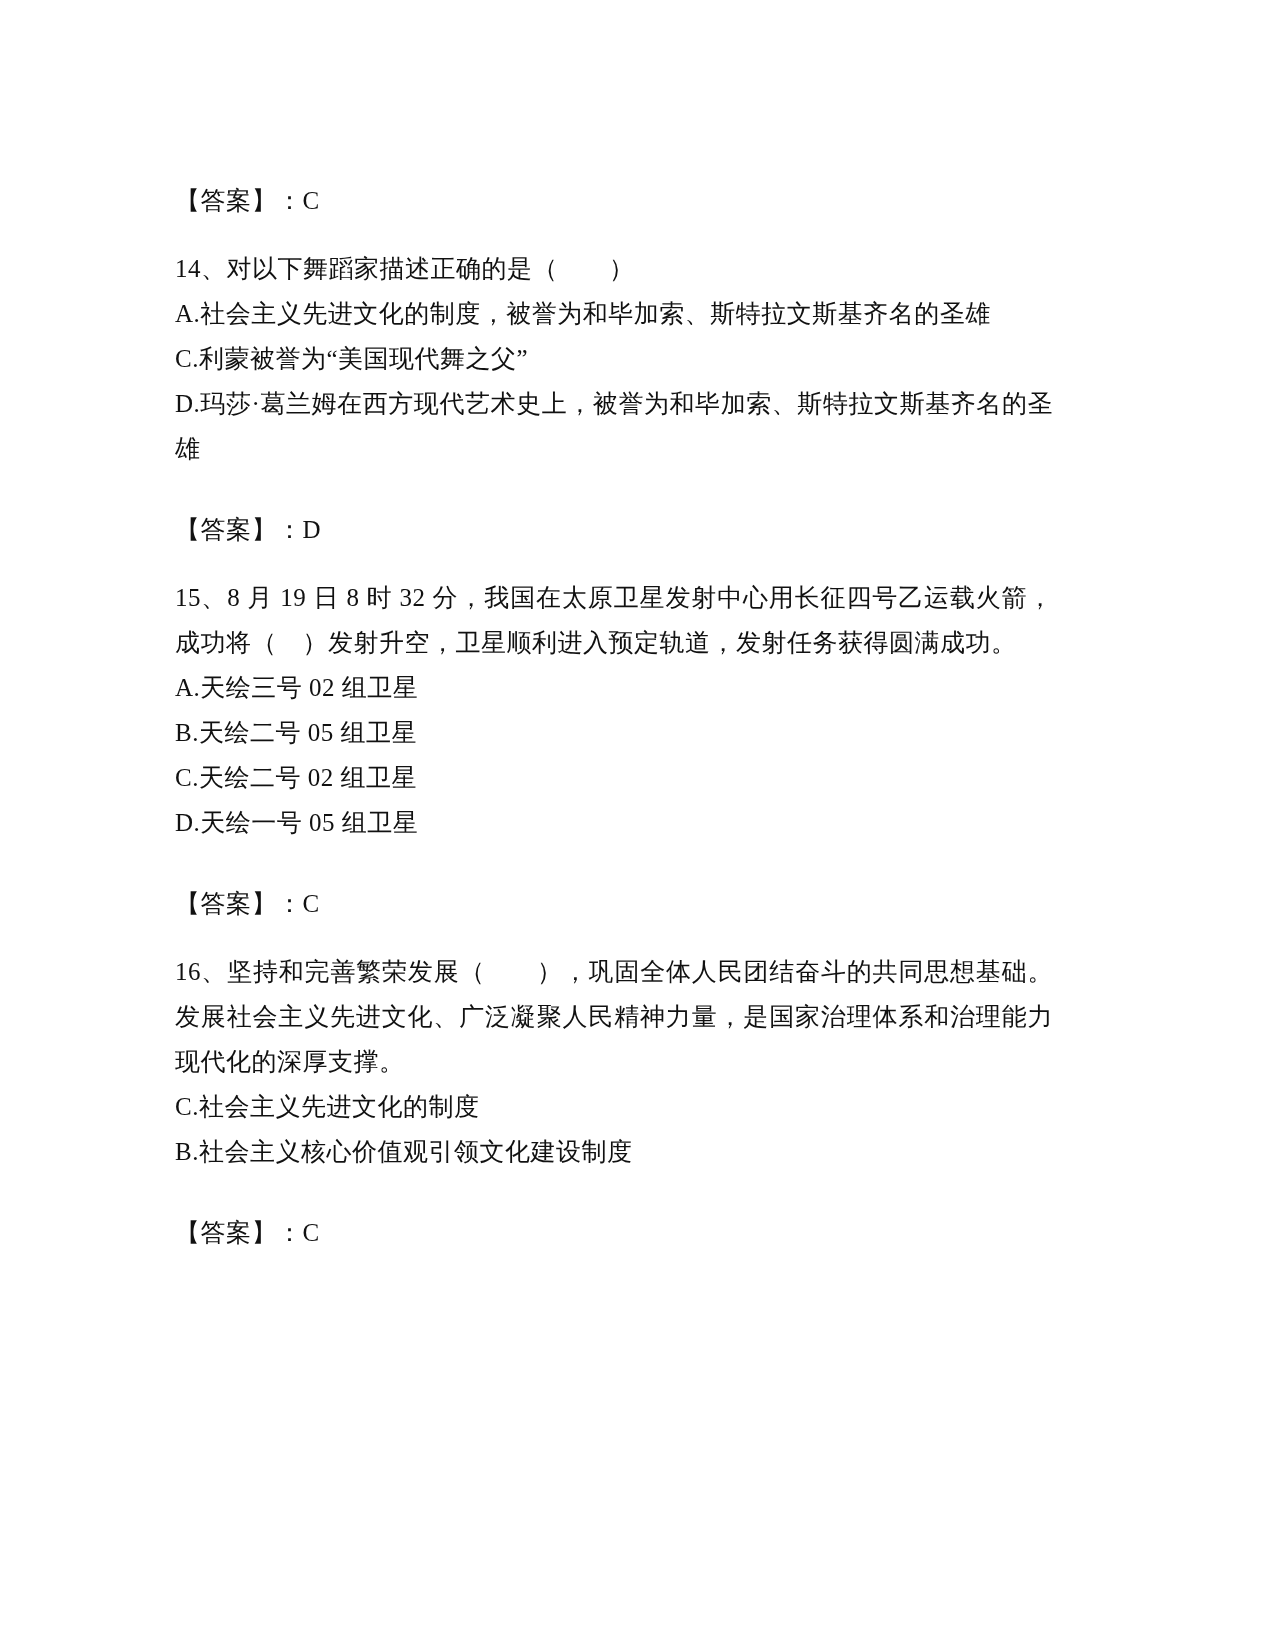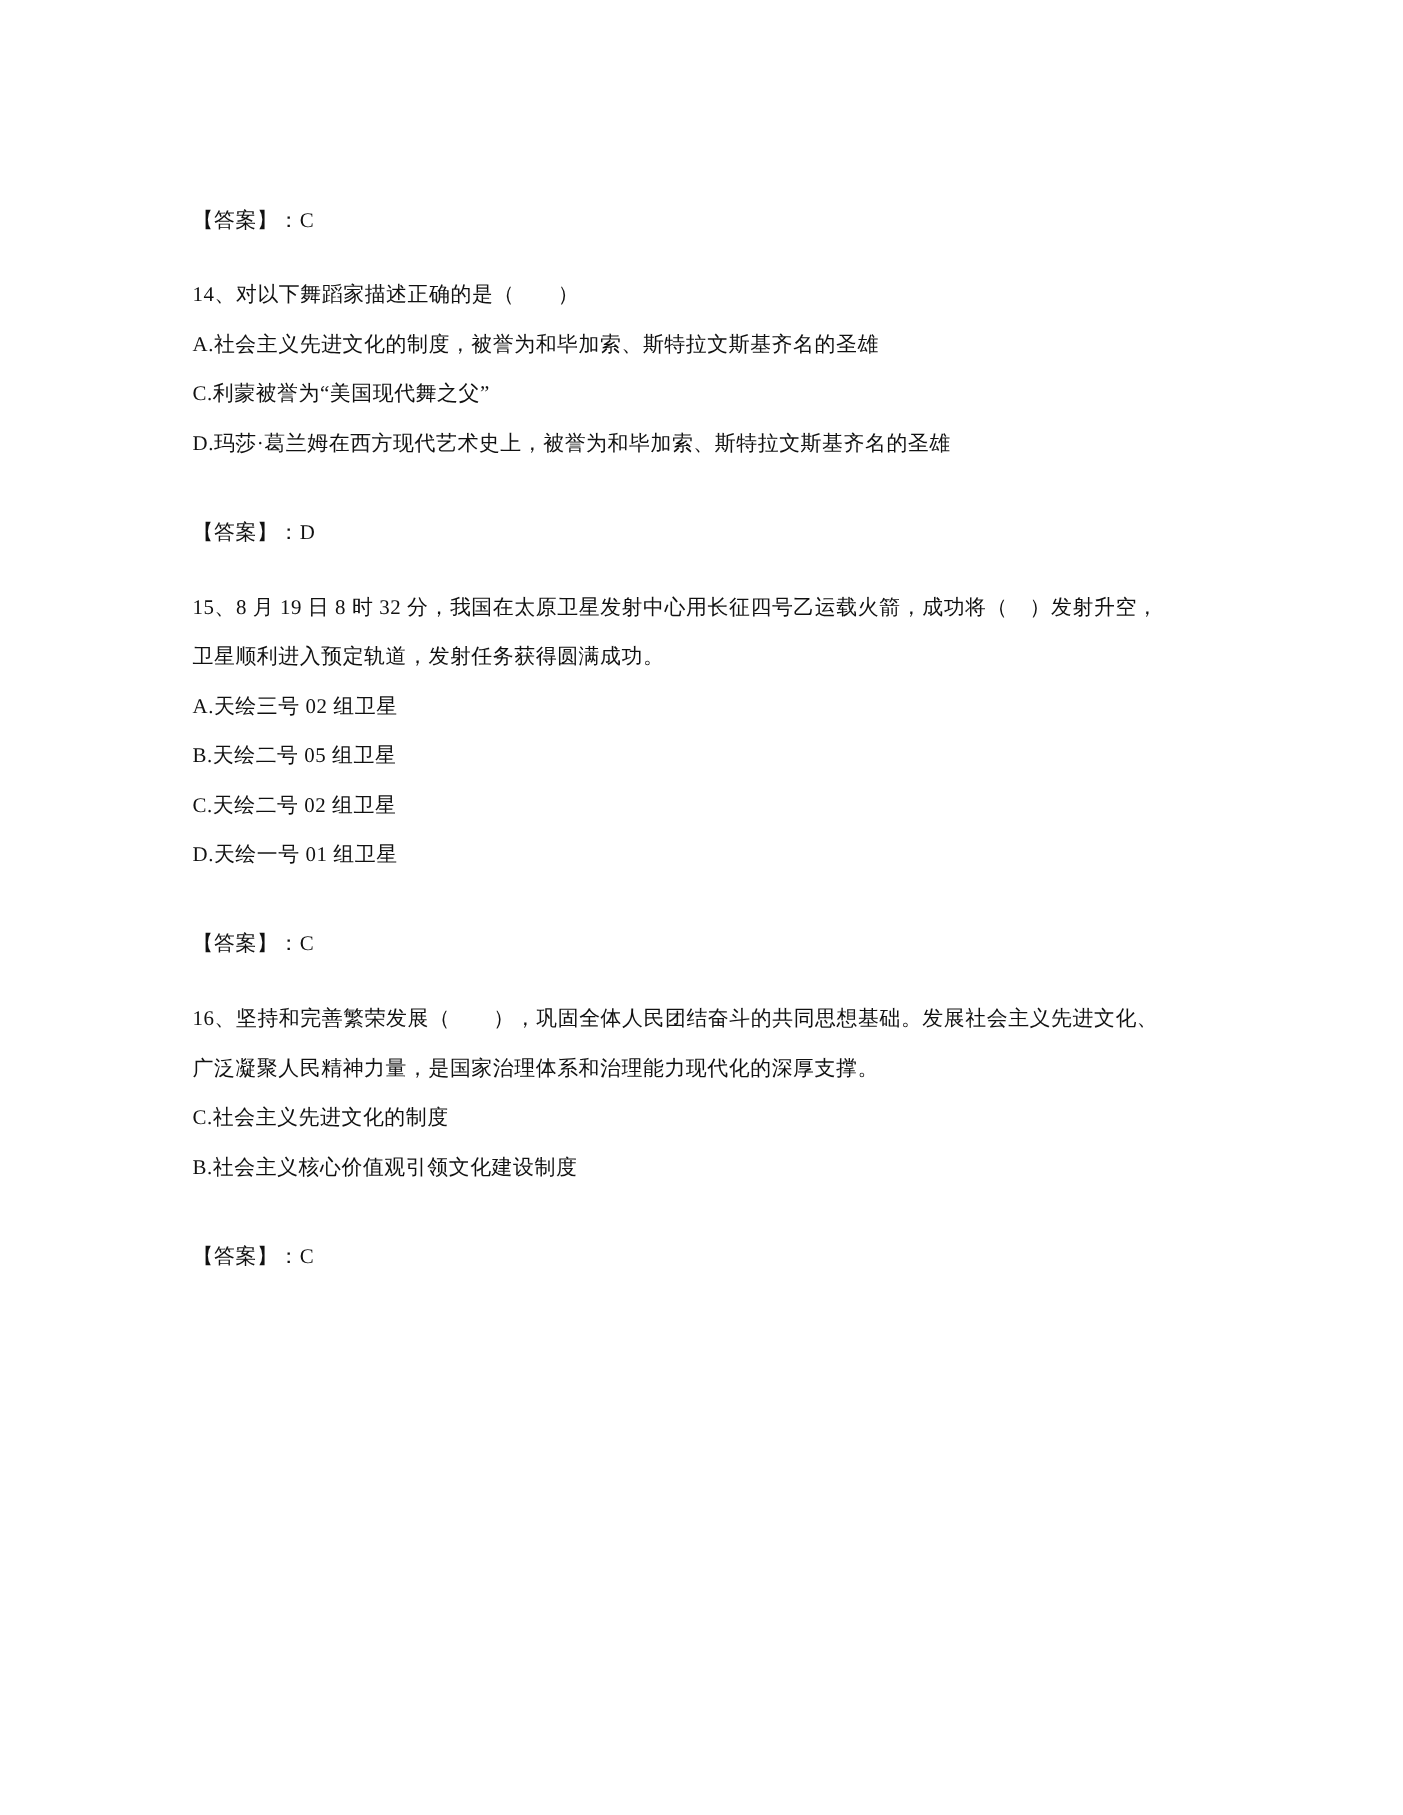--- a/index.html
+++ b/index.html
@@ -13,21 +13,21 @@
     height: 1650px;
     box-sizing: border-box;
     background: #ffffff;
     color: #111111;
     font-family: "Liberation Serif", "DejaVu Serif", serif;
     padding: 142px 222px 0 175px;
     overflow: hidden;
   }
   .line {
     margin: 0;
-    font-size: 19px;
+    font-size: 25px;
     line-height: 45px;
     text-align: justify;
     letter-spacing: 0.5px;
     word-break: break-all;
   }
   .answer {
     margin-top: 36px;
     margin-bottom: 23px;
     text-align: left;
   }
@@ -46,21 +46,21 @@
     <p class="line option">C.利蒙被誉为“美国现代舞之父”</p>
     <p class="line option">D.玛莎·葛兰姆在西方现代艺术史上，被誉为和毕加索、斯特拉文斯基齐名的圣雄</p>
     <p class="line answer">【答案】：D</p>
   </section>
 
   <section class="qblock">
     <p class="line stem">15、8 月 19 日 8 时 32 分，我国在太原卫星发射中心用长征四号乙运载火箭，成功将（　）发射升空，卫星顺利进入预定轨道，发射任务获得圆满成功。</p>
     <p class="line option">A.天绘三号 02 组卫星</p>
     <p class="line option">B.天绘二号 05 组卫星</p>
     <p class="line option">C.天绘二号 02 组卫星</p>
-    <p class="line option">D.天绘一号 01 组卫星</p>
+    <p class="line option">D.天绘一号 05 组卫星</p>
     <p class="line answer">【答案】：C</p>
   </section>
 
   <section class="qblock">
     <p class="line stem">16、坚持和完善繁荣发展（　　），巩固全体人民团结奋斗的共同思想基础。发展社会主义先进文化、广泛凝聚人民精神力量，是国家治理体系和治理能力现代化的深厚支撑。</p>
     <p class="line option">C.社会主义先进文化的制度</p>
     <p class="line option">B.社会主义核心价值观引领文化建设制度</p>
     <p class="line answer">【答案】：C</p>
   </section>
 

